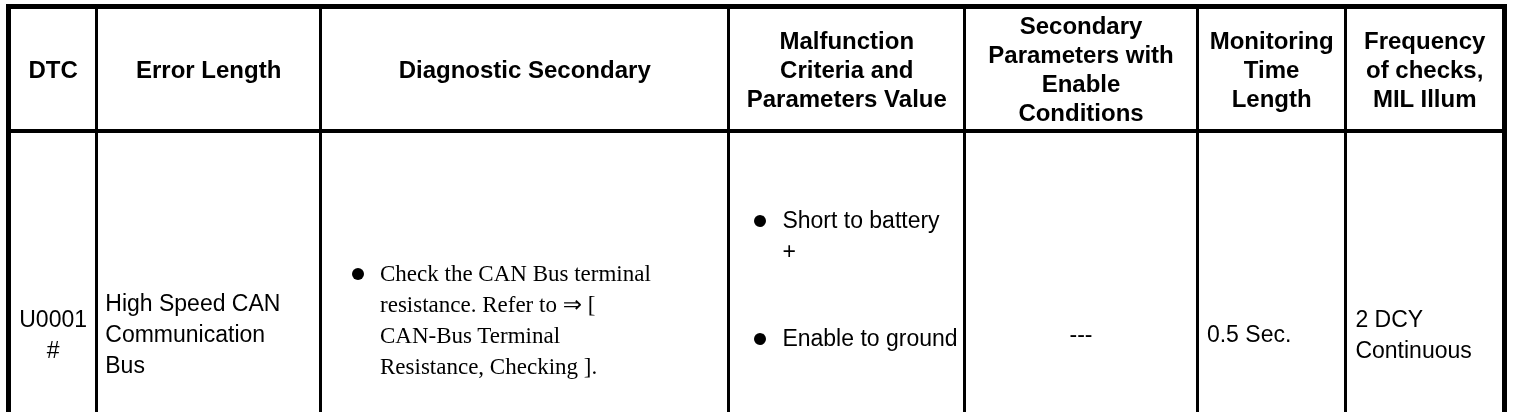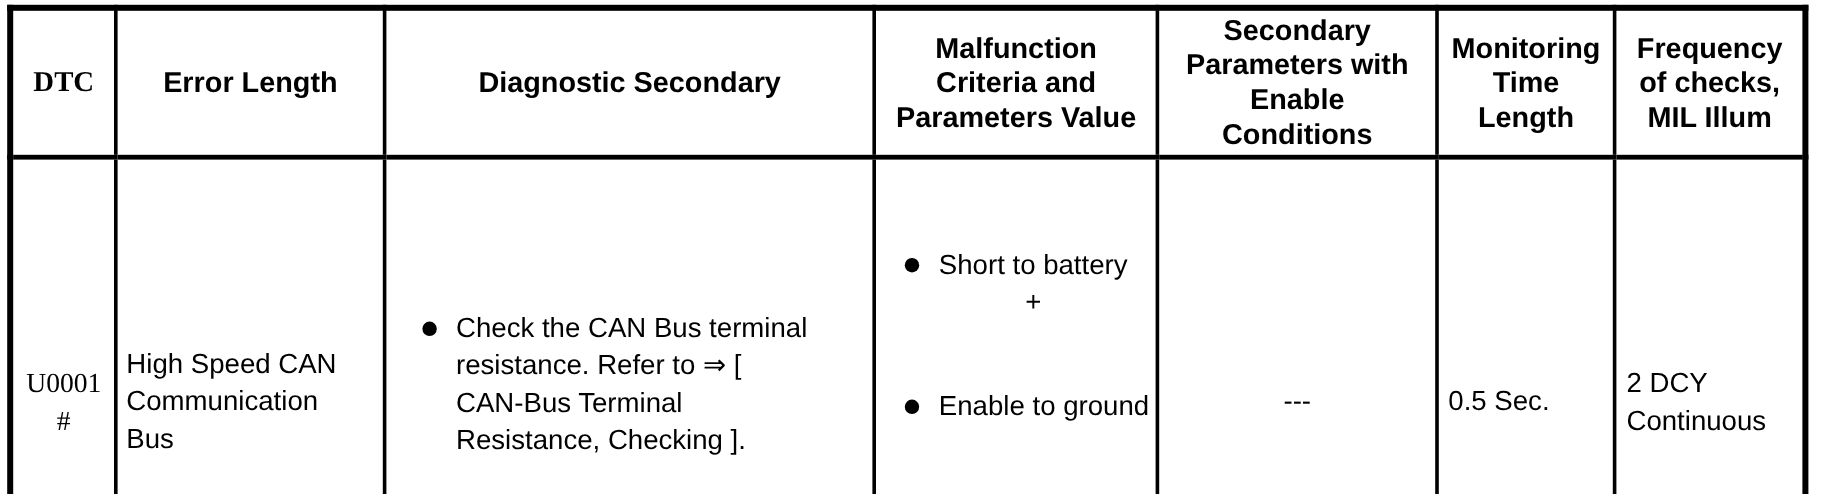--- a/index.html
+++ b/index.html
@@ -31,21 +31,20 @@
     table-layout: fixed;
     border: 5px solid #000000;
   }
   th, td {
     border-left: 3px solid #000000;
     overflow: hidden;
     box-sizing: border-box;
   }
   th:first-child, td:first-child {
     border-left: none;
-    font-family: Liberation Serif, serif;
   }
   thead th {
     border-bottom: 4px solid #000000;
     height: 124px;
     font-size: 24px;
     font-weight: bold;
     line-height: 29px;
     text-align: center;
     vertical-align: middle;
     white-space: pre-line;
@@ -67,20 +66,21 @@
     text-align: left;
     padding-left: 7px;
     padding-right: 4px;
   }
   td.c-diag {
     padding-left: 30px;
     padding-right: 10px;
   }
   td.c-diag .list {
     margin-bottom: 30px; 
+    font-family: Liberation Serif, serif;
   }
   td.c-malf {
     vertical-align: top;
     padding-top: 10px;
     padding-left: 24px;
     padding-right: 4px;
   }
   td.c-sec {
     text-align: center;
   }
@@ -91,21 +91,20 @@
   td.c-freq {
     text-align: left;
     padding-left: 8px;
   }
   .bullet-item {
     display: flex;
     align-items: flex-start;
   }
   td.c-malf .bullet-item {
     margin-bottom: 25px;
-    text-align: center;
   }
   td.c-malf .bullet-item:last-child {
     margin-bottom: 0;
   }
   .bullet {
     flex: 0 0 auto;
     width: 12px;
     height: 12px;
     border-radius: 50%;
     background: #000000;

